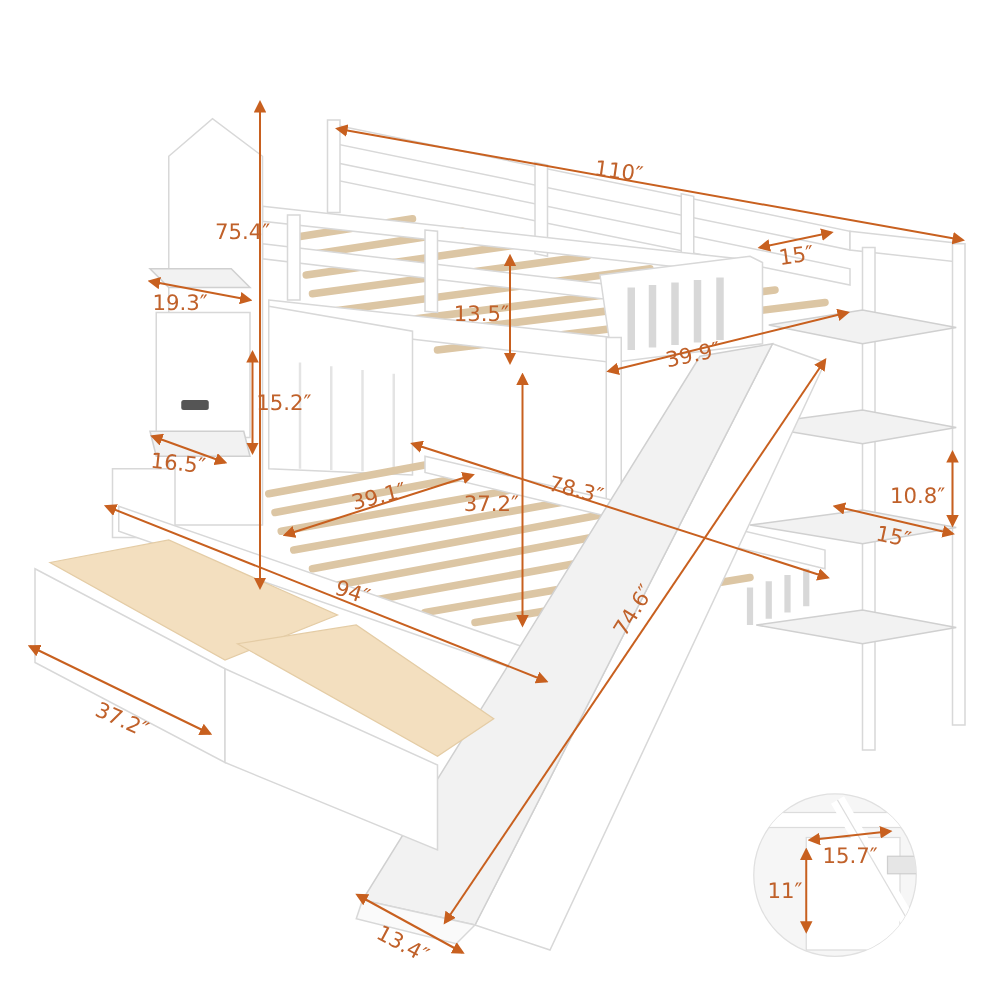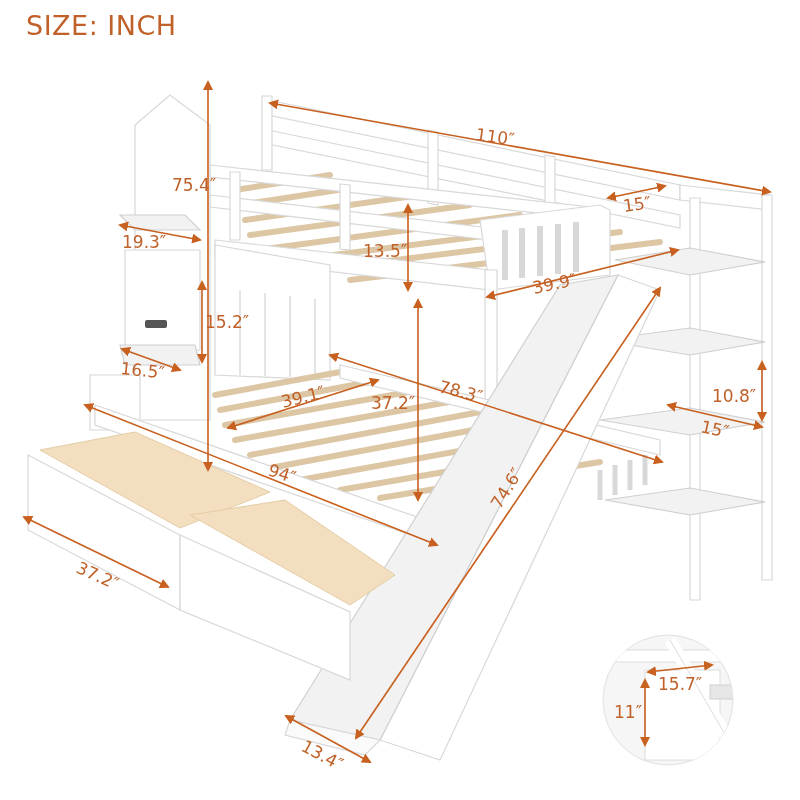--- a/index.html
+++ b/index.html
@@ -11,21 +11,20 @@
   .w{fill:#ffffff;stroke:#d8d8d8;stroke-width:1.2;}
   .wd{fill:#f2f2f2;stroke:#d0d0d0;stroke-width:1.2;}
   .slat{stroke:#dcc6a4;stroke-width:6;stroke-linecap:round;}
   .wood{fill:#f3dfbf;stroke:#e4cca5;stroke-width:1;}
   .arrow{stroke:#c8601f;stroke-width:1.6;fill:none;}
 </style>
 </head>
 <body>
 
 <div id="stage">
-  <div class="title">SIZE: INCH</div>
 
   <svg width="800" height="800" viewBox="0 0 800 800">
     <defs>
       <marker id="ah" markerWidth="10" markerHeight="10" refX="8" refY="5" orient="auto-start-reverse" markerUnits="userSpaceOnUse">
         <path d="M0,0 L10,5 L0,10 Z" fill="#c8601f"></path>
       </marker>
       <clipPath id="insetClip">
           <circle cx="668" cy="700" r="65"></circle>
         </clipPath>
     </defs>

